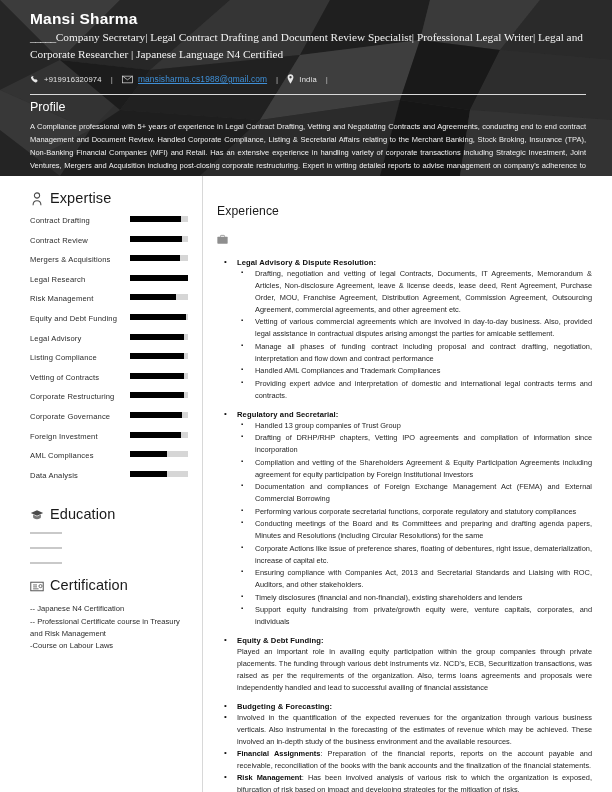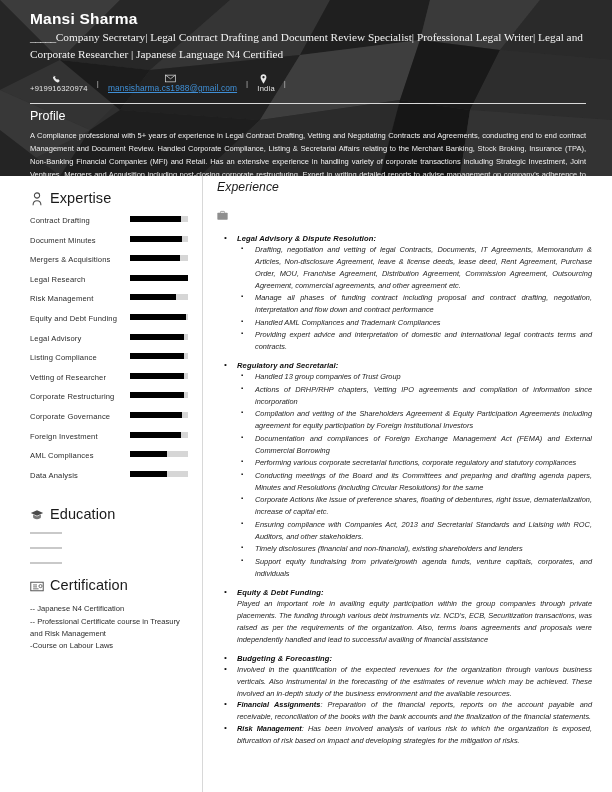--- a/index.html
+++ b/index.html
@@ -51,21 +51,21 @@
   .headline .lead { letter-spacing: -0.5px; }
 
   .contact-row {
     display: flex;
     align-items: center;
     margin-top: 12px;
     font-size: 7.6px;
     color: #e6e6e6;
     letter-spacing: .2px;
   }
-  .contact-item { display: flex; align-items: center; flex-direction: column; }
+  .contact-item { display: flex; align-items: center; }
   .contact-item .ci { margin-right: 5px; display: inline-flex; }
   .sep { margin: 0 9px; color: #bdbdbd; font-size: 8px; }
   .email-link {
     color: #3f8fd6;
     text-decoration: underline;
     font-size: 8.4px;
     letter-spacing: .1px;
   }
 
   .profile-divider {
@@ -98,22 +98,21 @@
     display: flex;
     height: 616px;
   }
   .left-col {
     width: 203px;
     padding: 14px 14px 0 30px;
     border-right: 1px solid #d8d8d8;
   }
   .right-col {
     flex: 1;
-    padding: 4px 20px 0 14px;
-    font-style: italic;
+    padding: 28px 20px 0 14px;
   }
 
   .sec-head {
     display: flex;
     align-items: flex-end;
     gap: 6px;
     margin-bottom: 10px;
   }
   .sec-head .sec-icon {
     display: inline-flex;
@@ -374,21 +373,21 @@
       </div>
 
       <div id="skills-list">
           <div class="skill">
             <div class="skill-name">Contract Drafting</div>
             <div class="skill-bar" style="background: rgb(214, 214, 214);">
               <div class="skill-fill" style="width: 88%; background: rgb(0, 0, 0);"></div>
             </div>
           </div>
           <div class="skill">
-            <div class="skill-name">Document Minutes</div>
+            <div class="skill-name">Contract Review</div>
             <div class="skill-bar" style="background: rgb(214, 214, 214);">
               <div class="skill-fill" style="width: 90%; background: rgb(0, 0, 0);"></div>
             </div>
           </div>
           <div class="skill">
             <div class="skill-name">Mergers &amp; Acquisitions</div>
             <div class="skill-bar" style="background: rgb(214, 214, 214);">
               <div class="skill-fill" style="width: 86%; background: rgb(0, 0, 0);"></div>
             </div>
           </div>
@@ -416,21 +415,21 @@
               <div class="skill-fill" style="width: 93%; background: rgb(0, 0, 0);"></div>
             </div>
           </div>
           <div class="skill">
             <div class="skill-name">Listing Compliance</div>
             <div class="skill-bar" style="background: rgb(214, 214, 214);">
               <div class="skill-fill" style="width: 93%; background: rgb(0, 0, 0);"></div>
             </div>
           </div>
           <div class="skill">
-            <div class="skill-name">Vetting of Researcher</div>
+            <div class="skill-name">Vetting of Contracts</div>
             <div class="skill-bar" style="background: rgb(214, 214, 214);">
               <div class="skill-fill" style="width: 93%; background: rgb(0, 0, 0);"></div>
             </div>
           </div>
           <div class="skill">
             <div class="skill-name">Corporate Restructuring</div>
             <div class="skill-bar" style="background: rgb(214, 214, 214);">
               <div class="skill-fill" style="width: 93%; background: rgb(0, 0, 0);"></div>
             </div>
           </div>
@@ -532,38 +531,39 @@
               <div class="job-right">
                 <div></div>
                 <div></div>
               </div>
             </div>
             <ul class="lvl1">
               <li>
                 <div class="grp-title">Legal Advisory &amp; Dispute Resolution:</div>
                 <ul class="lvl2">
                   <li>Drafting, negotiation and vetting of legal Contracts, Documents, IT Agreements, Memorandum &amp; Articles, Non-disclosure Agreement, leave &amp; license deeds, lease deed, Rent Agreement, Purchase Order, MOU, Franchise Agreement, Distribution Agreement, Commission Agreement, Outsourcing Agreement, commercial agreements, and other agreement etc.</li>
+                  <li>Vetting of various commercial agreements which are involved in day-to-day business. Also, provided legal assistance in contractual disputes arising amongst the parties for amicable settlement.</li>
                   <li>Manage all phases of funding contract including proposal and contract drafting, negotiation, interpretation and flow down and contract performance</li>
                   <li>Handled AML Compliances and Trademark Compliances</li>
                   <li>Providing expert advice and interpretation of domestic and international legal contracts terms and contracts.</li>
                 </ul>
               </li>
               <li>
                 <div class="grp-title">Regulatory and Secretarial:</div>
                 <ul class="lvl2">
                   <li>Handled 13 group companies of Trust Group</li>
-                  <li>Actions of DRHP/RHP chapters, Vetting IPO agreements and compilation of information since incorporation</li>
+                  <li>Drafting of DRHP/RHP chapters, Vetting IPO agreements and compilation of information since incorporation</li>
                   <li>Compilation and vetting of the Shareholders Agreement &amp; Equity Participation Agreements including agreement for equity participation by Foreign Institutional Investors</li>
                   <li>Documentation and compliances of Foreign Exchange Management Act (FEMA) and External Commercial Borrowing</li>
                   <li>Performing various corporate secretarial functions, corporate regulatory and statutory compliances</li>
                   <li>Conducting meetings of the Board and its Committees and preparing and drafting agenda papers, Minutes and Resolutions (including Circular Resolutions) for the same</li>
                   <li>Corporate Actions like issue of preference shares, floating of debentures, right issue, dematerialization, increase of capital etc.</li>
                   <li>Ensuring compliance with Companies Act, 2013 and Secretarial Standards and Liaising with ROC, Auditors, and other stakeholders.</li>
                   <li>Timely disclosures (financial and non-financial), existing shareholders and lenders</li>
-                  <li>Support equity fundraising from private/growth agenda funds, venture capitals, corporates, and individuals</li>
+                  <li>Support equity fundraising from private/growth equity were, venture capitals, corporates, and individuals</li>
                 </ul>
               </li>
               <li style="margin-bottom: 7px;">
                 <div class="grp-title">Equity &amp; Debt Funding:</div>
                 <div class="grp-para">Played an important role in availing equity participation within the group companies through private placements. The funding through various debt instruments viz. NCD's, ECB, Securitization transactions, was raised as per the requirements of the organization. Also, terms loans agreements and proposals were independently handled and lead to successful availing of financial assistance</div>
               </li>
               <li>
                 <div class="grp-title">Budgeting &amp; Forecasting:</div>
                 <ul class="sub-bullets-flat" style="margin-left: -20px;">
                   <li><span>Involved in the quantification of the expected revenues for the organization through various business verticals. Also instrumental in the forecasting of the estimates of revenue which may be achieved. These involved an in-depth study of the business environment and the available resources.</span></li>

